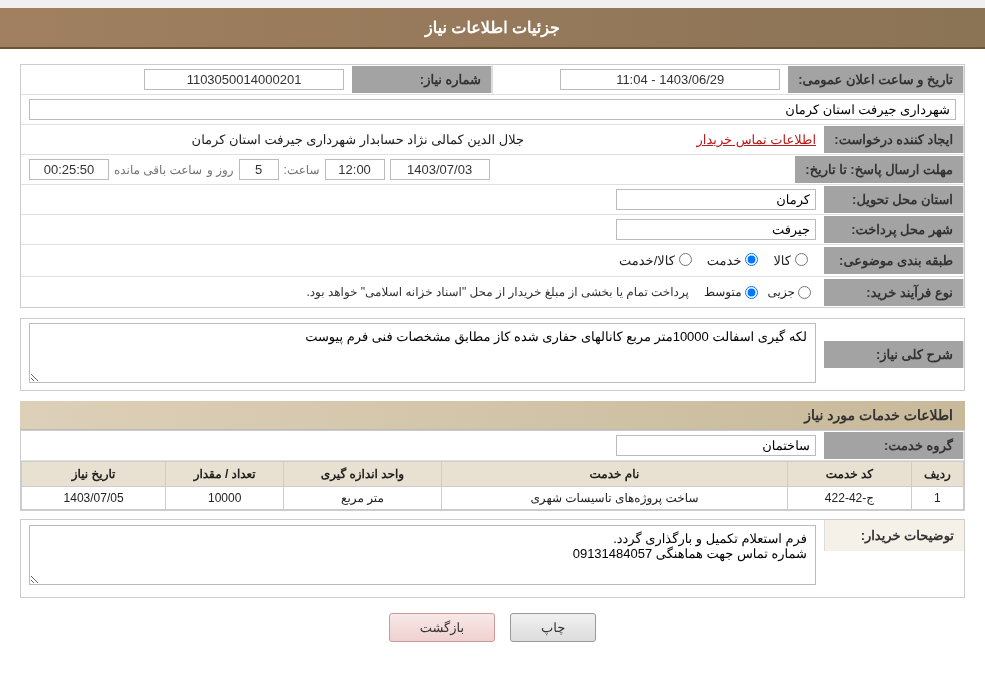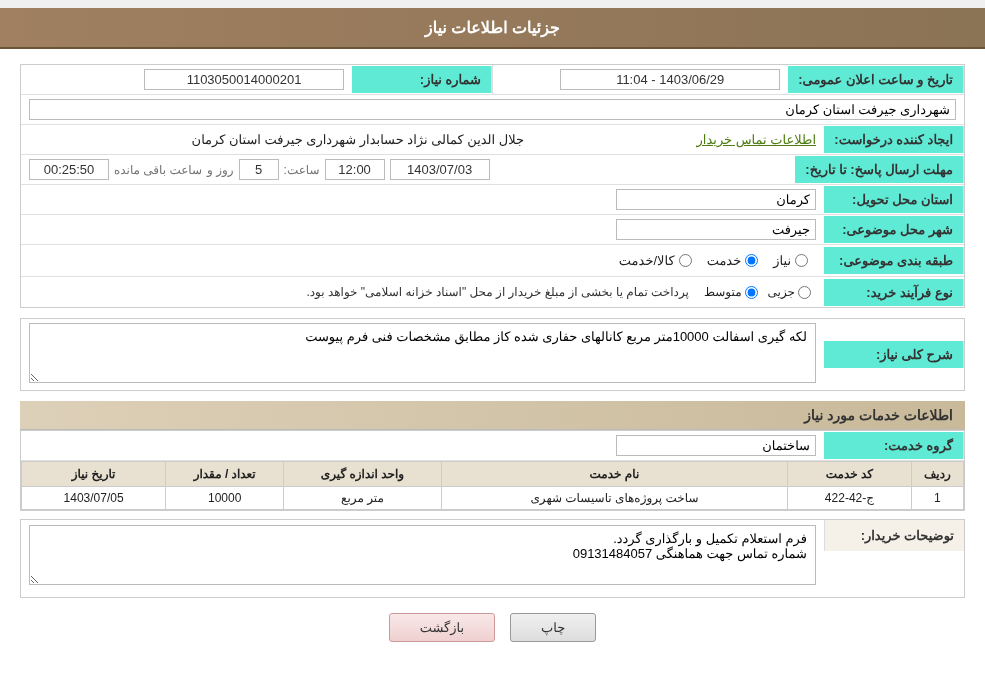--- a/index.html
+++ b/index.html
@@ -36,21 +36,21 @@
     .form-row {
       display: flex;
       align-items: center;
       border-bottom: 1px solid #e0e0e0;
       min-height: 30px;
     }
     .form-row:last-child {
       border-bottom: none;
     }
     .label-cell {
-      background: #5eead4;
+      background: #a3a3a3;
       padding: 6px 10px;
       min-width: 140px;
       text-align: right;
       font-weight: bold;
       color: #333;
       border-right: 1px solid #ddd;
       white-space: nowrap;
     }
     .value-cell {
       flex: 1;
@@ -70,21 +70,21 @@
     .value-cell .readonly-box {
       display: inline-block;
       border: 1px solid #bbb;
       padding: 2px 8px;
       background: #fff;
       min-width: 220px;
       text-align: center;
       color: #333;
     }
     .link-text {
-      color: #4d7c0f;
+      color: #b91c1c;
       cursor: pointer;
       text-decoration: underline;
     }
     .inline-fields {
       display: flex;
       align-items: center;
       gap: 5px;
       flex-direction: row-reverse;
     }
     .small-label {
@@ -103,21 +103,21 @@
     }
     .radio-group {
       display: flex;
       gap: 15px;
       align-items: center;
       direction: rtl;
       padding: 4px 8px;
     }
     .radio-group label {
       display: flex;
-      align-items: center;
+      align-items: flex-start;
       gap: 4px;
       cursor: pointer;
       font-size: 13px;
     }
     .textarea-box {
       width: 100%;
       border: 1px solid #bbb;
       padding: 5px 8px;
       font-family: Tahoma, Arial, sans-serif;
       font-size: 13px;
@@ -270,33 +270,33 @@
       </div>
 
       <div class="form-row">
         <div class="label-cell">استان محل تحویل:</div>
         <div class="value-cell">
           <input type="text" readonly="" style="max-width: 200px;" value="کرمان">
         </div>
       </div>
 
       <div class="form-row">
-        <div class="label-cell">شهر محل موضوعی:</div>
+        <div class="label-cell">شهر محل پرداخت:</div>
         <div class="value-cell">
           <input type="text" readonly="" style="max-width: 200px;" value="جیرفت">
         </div>
       </div>
 
       <div class="form-row">
         <div class="label-cell">طبقه بندی موضوعی:</div>
         <div class="value-cell">
           <div class="radio-group">
             <label>
               <input type="radio" name="category" value="kala" style="">
-              <span>نیاز</span>
+              <span>کالا</span>
             </label>
             <label>
               <input type="radio" name="category" value="khadamat" checked="" style="">
               <span>خدمت</span>
             </label>
             <label>
               <input type="radio" name="category" value="kala_khadamat" style="">
               <span>کالا/خدمت</span>
             </label>
           </div>

